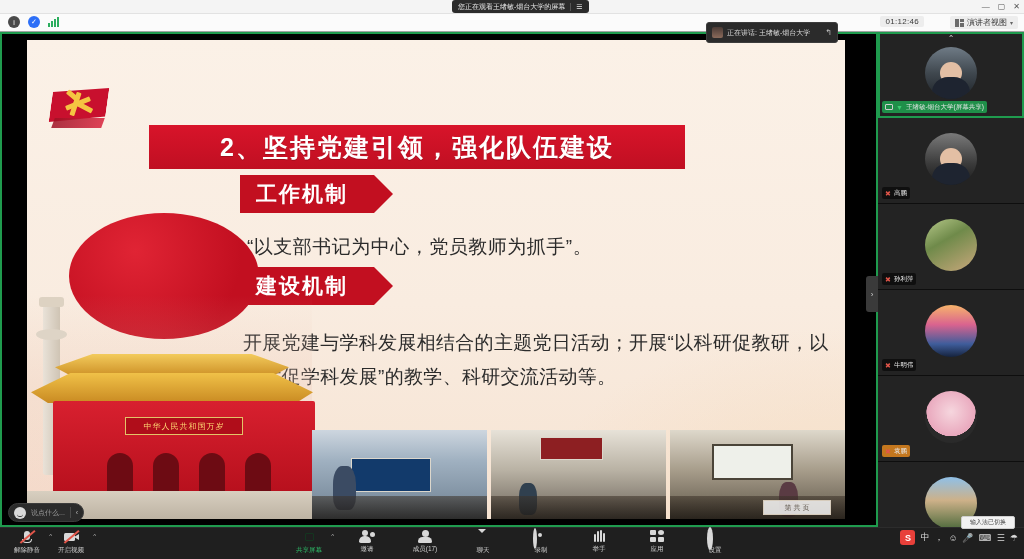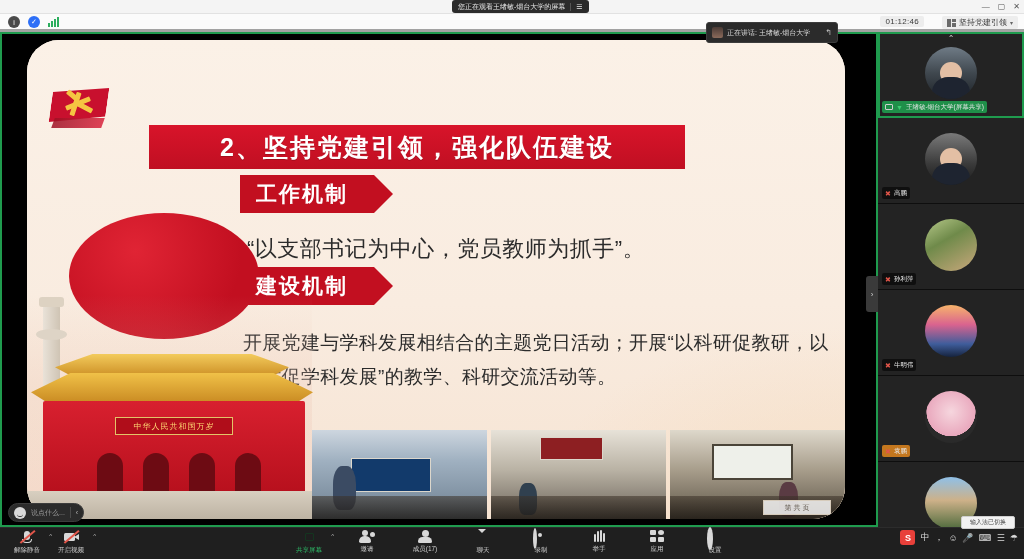--- a/index.html
+++ b/index.html
@@ -15,21 +15,21 @@
     background:#2b2b2b; color:#e9e9e9; font-size:7px; line-height:13px;
     padding:0 6px; border-radius:3px; white-space:nowrap; display:flex;
     align-items:center; gap:5px; }
   .watch-pill .sep{ display:inline-block; width:1px; height:8px; background:#555; }
   .win-btns{ position:absolute; right:4px; top:1px; display:flex; gap:8px;
     font-size:8px; color:#555; line-height:11px; }
   .win-btns span{ cursor:default; }
 
   
   .strip{ position:absolute; left:0; top:14px; width:1024px; height:18px;
-    background:#fbfbfb; border-bottom:3px solid #a3a3a3; }
+    background:#fbfbfb; border-bottom:1px solid #a3a3a3; }
   .strip-icons{ position:absolute; left:8px; top:2px; display:flex; gap:8px;
     align-items:center; }
   .ic{ width:12px; height:12px; border-radius:50%; display:flex;
     align-items:center; justify-content:center; font-size:7px; color:#fff; }
   .ic.info{ background:#4a4a4a; }
   .ic.shield{ background:#2d6ff7; }
   .bars{ display:flex; align-items:flex-end; gap:1px; height:10px; }
   .bars i{ width:2px; background:#2cae5e; display:block; }
   .bars i:nth-child(1){ height:4px; }
   .bars i:nth-child(2){ height:6px; }
@@ -58,21 +58,21 @@
     background:#2b2b2b; border:1px solid #3d3d3d; border-radius:3px; z-index:40;
     display:flex; align-items:center; gap:4px; padding:0 5px; }
   .speaking-pill .avatar-mini{ width:11px; height:11px; border-radius:2px;
     background:linear-gradient(#4b3b36,#8a6a5a); flex:0 0 auto; }
   .speaking-pill .sp-txt{ font-size:7px; color:#dcdcdc; white-space:nowrap;
     overflow:hidden; text-overflow:ellipsis; flex:1 1 auto; }
   .speaking-pill .sp-ic{ font-size:8px; color:#bdbdbd; }
 
   
   .slide{ position:absolute; left:27px; top:8px; width:818px; height:479px;
-    background:#faefe3; overflow:hidden;border-radius:32px; }
+    background:#faefe3; overflow:hidden; }
   .slide-bg-tl{ position:absolute; left:0; top:0; width:100%; height:100%;
     background:
       radial-gradient(520px 320px at 100% 100%, #f6dfc6 0%, rgba(246,223,198,0) 60%),
       linear-gradient(180deg,#fbf1e7 0%, #f9ece0 55%, #f6e3d2 100%); }
 
   
   .emblem{ position:absolute; left:20px; top:42px; width:66px; height:52px; }
   .emb-flag{ position:absolute; left:4px; top:6px; width:56px; height:34px;
     background:#c8102e; transform:skewX(-8deg);
     clip-path:polygon(0 12%,100% 0,100% 84%,0 100%); }
@@ -101,36 +101,36 @@
   
   .tag{ position:absolute; height:38px; background:#c20f20; display:flex;
     align-items:center; padding-left:16px; padding-right:26px; }
   .tag:after{ content:""; position:absolute; right:-19px; top:0;
     border-top:19px solid transparent; border-bottom:19px solid transparent;
     border-left:19px solid #c20f20; }
   .tag span{ color:#fff; font-size:21px; font-weight:bold; letter-spacing:2px; }
   .tag.t1{ left:213px; top:135px; }
   .tag.t2{ left:213px; top:227px; }
 
-  .body-line{ position:absolute; color:#2b2b2b; font-size:22px; letter-spacing:.5px; }
+  .body-line{ position:absolute; color:#2b2b2b; font-size:19px; letter-spacing:.5px; }
   .quote1{ left:220px; top:194px; }
   .para{ position:absolute; left:216px; top:286px; width:600px; color:#2b2b2b;
     font-size:19px; line-height:34px; letter-spacing:.3px; }
 
   
   .gate{ position:absolute; left:0px; top:255px; width:285px; height:224px; }
   .gate-sky{ position:absolute; inset:0;
     background:linear-gradient(180deg, rgba(250,239,227,0) 0%, rgba(236,196,178,.25) 40%, rgba(214,52,52,.06) 100%); }
   .pillarbig{ position:absolute; left:16px; top:10px; width:17px; height:170px;
     background:linear-gradient(90deg,#e9e2d8,#cfc4b4); border-radius:3px; }
   .pillarbig:before{ content:""; position:absolute; left:-7px; top:24px; width:31px;
     height:11px; background:#ded4c6; border-radius:50%; }
   .pillarbig:after{ content:""; position:absolute; left:-4px; top:-8px; width:25px;
     height:10px; background:#ddd2c2; border-radius:3px; }
-  .gate-body{ position:absolute; left:16px; bottom:26px; width:262px; height:92px;
+  .gate-body{ position:absolute; left:26px; bottom:26px; width:262px; height:92px;
     background:linear-gradient(180deg,#d8202f 0%,#b7101d 100%); border-radius:2px; }
   .gate-roof{ position:absolute; left:4px; bottom:116px; width:282px; height:30px;
     background:linear-gradient(180deg,#f0c148,#c98a22);
     clip-path:polygon(6% 100%, 0 64%, 14% 0, 86% 0, 100% 64%, 94% 100%); }
   .gate-roof2{ position:absolute; left:28px; bottom:143px; width:234px; height:22px;
     background:linear-gradient(180deg,#f3cb5c,#cd9026);
     clip-path:polygon(7% 100%, 0 60%, 16% 0, 84% 0, 100% 60%, 93% 100%); }
   .gate-arch{ position:absolute; bottom:0; width:26px; height:40px;
     background:#6d0b13; border-radius:13px 13px 0 0; }
   .gate-plaque{ position:absolute; left:50%; top:16px; transform:translateX(-50%);
@@ -302,21 +302,21 @@
           <i></i>
         </span>
     </div>
     <div class="timer">01:12:46</div>
     <div class="viewsel">
       <span class="vs-glyph">
           <b></b>
           <b></b>
           <b></b>
         </span>
-      <span>坚持党建引领</span>
+      <span>演讲者视图</span>
       <span class="caret">▾</span>
     </div>
   </div>
 
   <div class="stage">
     <div class="slide">
       <div class="slide-bg-tl"></div>
 
       <div class="emblem">
         <div class="emb-flag"></div>

